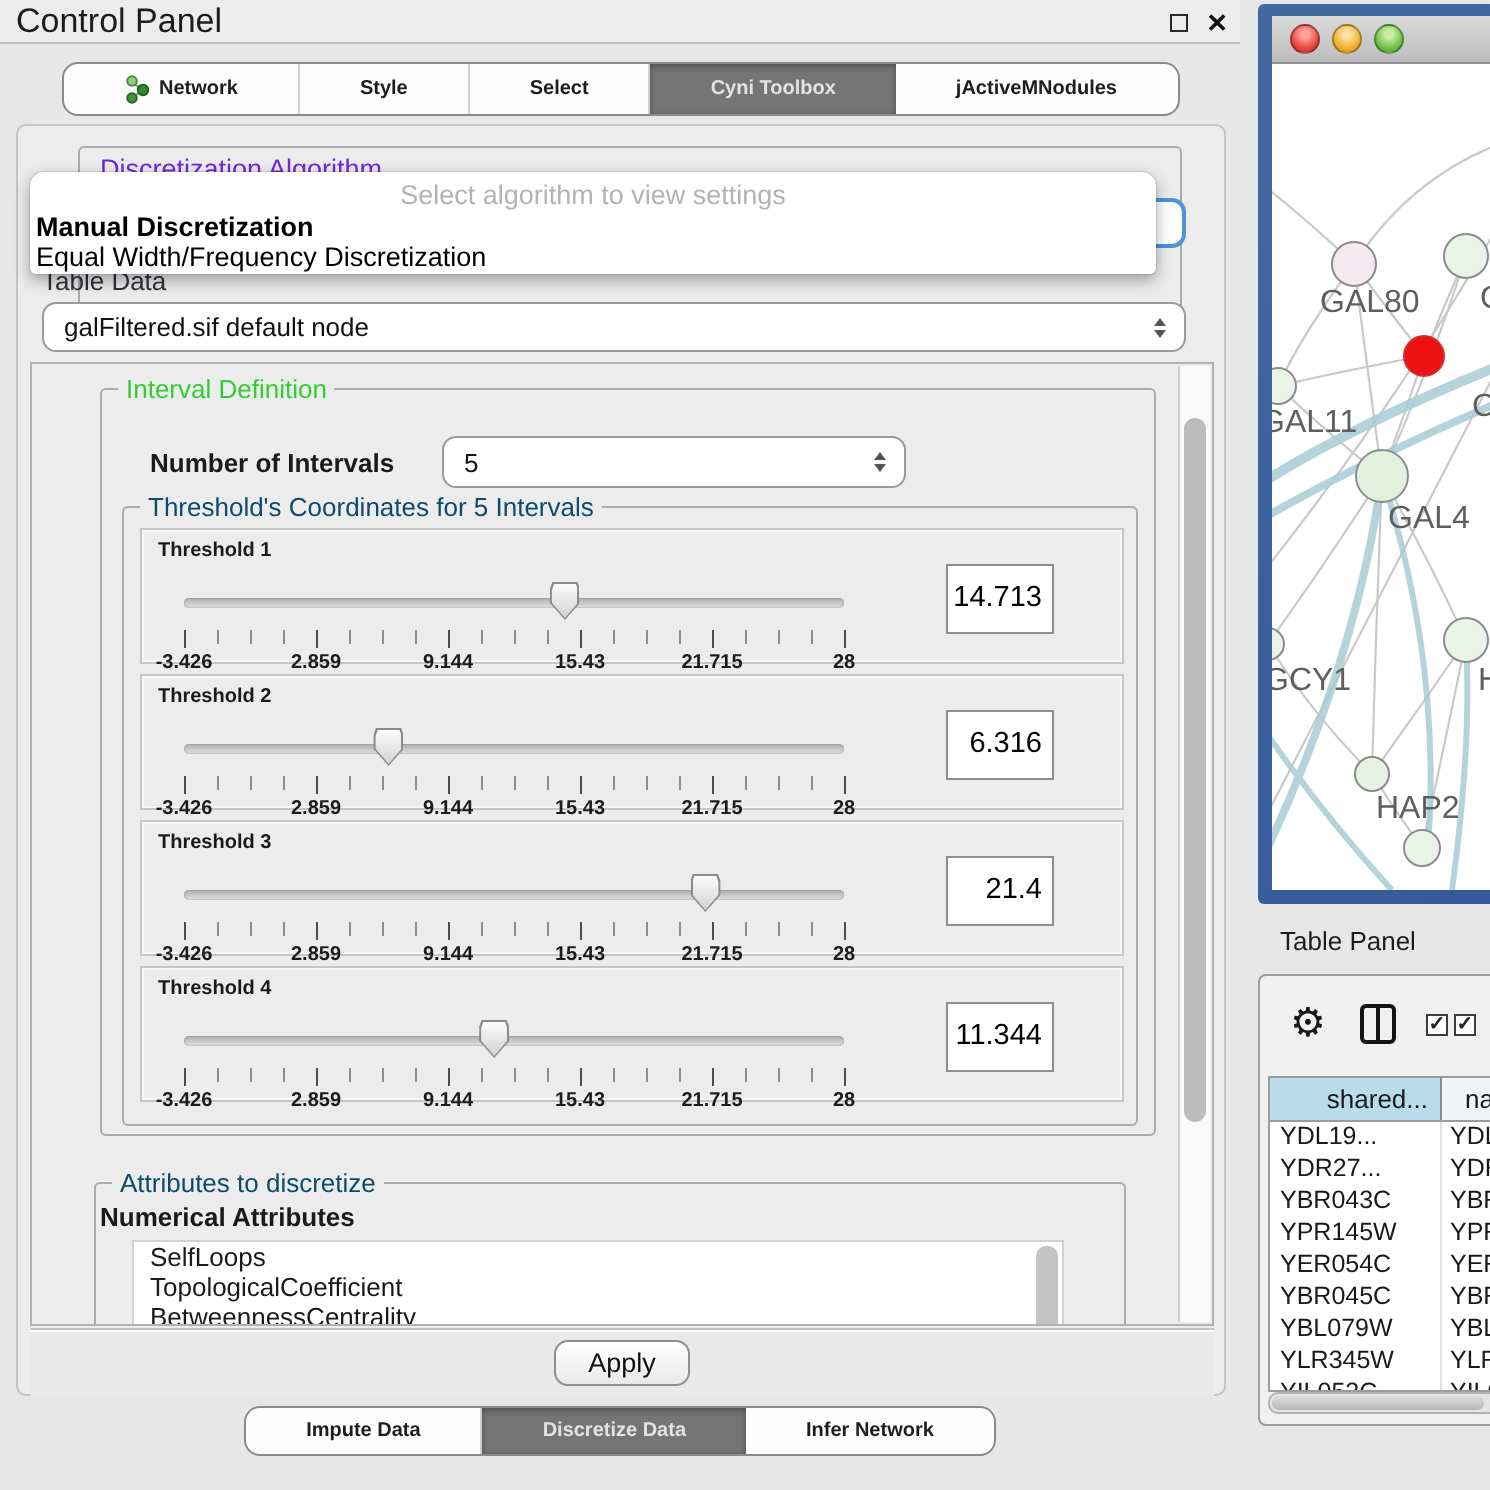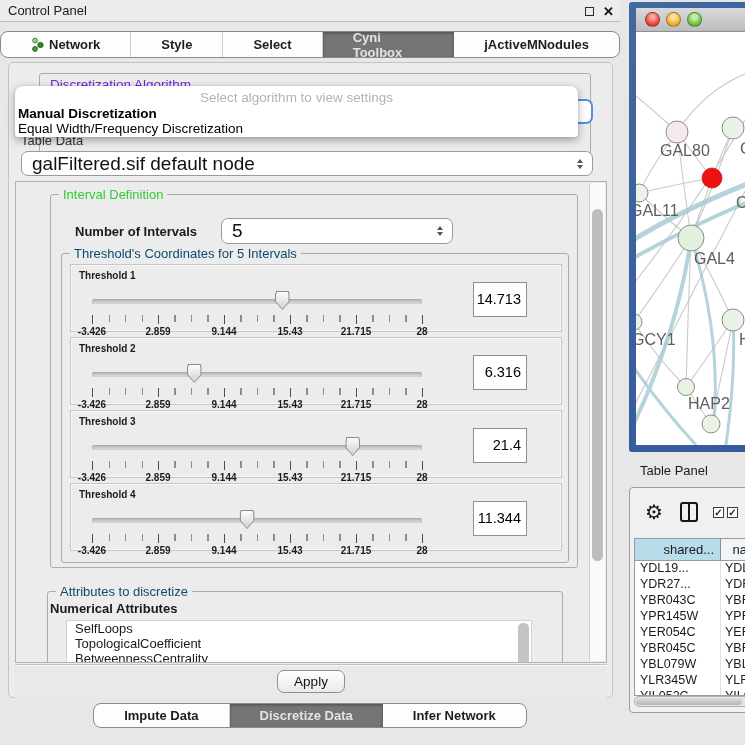--- a/index.html
+++ b/index.html
@@ -4,29 +4,29 @@
 <style>
   * { margin:0; padding:0; box-sizing:border-box; }
   html,body { width:745px; height:745px; overflow:hidden; }
   body { font-family:"Liberation Sans", sans-serif; font-size:13px; color:#1a1a1a;
          background:#e7e7e7; position:relative; }
 
   
   .control-panel { position:absolute; left:0; top:0; width:620px; height:745px; background:#e7e7e7; }
   .cp-titlebar { position:absolute; left:0; top:0; width:620px; height:22px; background:#ececec;
                  border-bottom:1px solid #bdbdbd; display:flex; align-items:center; padding:0 8px; }
-  .cp-title { font-size:13px; color:#1c1c1c; }
+  .cp-title { font-size:17px; color:#1c1c1c; }
   .cp-winbtns { position:absolute; right:6px; top:0; height:22px; display:flex; align-items:center; gap:9px; }
   .float-glyph { width:9px; height:9px; border:1.6px solid #2a2a2a; display:inline-block; }
   .close-glyph { font-weight:900; font-size:13px; color:#111; line-height:1; }
 
   .cp-tabbar { position:absolute; left:0; top:31px; width:620px; display:flex; justify-content:center; }
   .pill { display:inline-flex; background:#fdfdfd; border:1.5px solid #8a8a8a; border-radius:8px;
           overflow:hidden; height:27px; align-items:stretch; }
-  .pill-tab { display:flex; align-items:center; gap:5px; padding:0 30px; font-size:13px; font-weight:700;
+  .pill-tab { display:flex; align-items:center; gap:5px; padding:0 30px; font-size:10px; font-weight:700;
               color:#1d1d1d; border-right:1px solid #cfcfcf; cursor:default; }
   .pill-tab:last-child { border-right:none; }
   .pill-tab.sel { background:#757575; color:#e3e3e3; border-right:none; box-shadow:inset 0 1px 3px rgba(0,0,0,.35); }
 
   .cp-outer { position:absolute; left:8px; top:62px; width:605px; height:636px; background:#ececec;
               border:1px solid #c3c3c3; border-radius:5px; }
   .group { position:absolute; border:1px solid #ababab; border-radius:3px; }
   .group-legend { position:absolute; top:-8px; left:8px; background:#ececec; padding:0 4px;
                   font-size:13px; white-space:nowrap; }
   .legend-green { color:#33cc33; }
@@ -40,21 +40,21 @@
 
   
   .popup { position:absolute; left:15px; top:86px; width:563px; height:51px; background:#fff; z-index:40;
            border-radius:7px 7px 3px 3px; box-shadow:0 3px 8px rgba(0,0,0,.35), 0 0 1px rgba(0,0,0,.3); }
   .popup-placeholder { position:absolute; left:0; right:0; top:4px; text-align:center; color:#b3b3b3; font-size:13.5px; }
   .popup-opt { position:absolute; left:3px; white-space:nowrap; font-size:13.5px; color:#000; }
   .popup-opt.b { font-weight:700; }
 
   .td-label { position:absolute; left:12px; top:70px; font-size:13px; color:#30303a; }
   .combo { background:#fff; border:1px solid #9a9a9a; border-radius:7px; display:flex; align-items:center;
-           padding-left:10px; font-size:19px; color:#111; position:absolute; }
+           padding-left:10px; font-size:13px; color:#111; position:absolute; }
   .td-combo { left:12px; top:88px; width:572px; height:25px; }
   .stepper { position:absolute; right:9px; top:50%; transform:translateY(-50%); display:flex;
              flex-direction:column; gap:2px; align-items:center; }
   .tri-up   { width:0; height:0; border-left:3.5px solid transparent; border-right:3.5px solid transparent;
               border-bottom:4.5px solid #555; }
   .tri-down { width:0; height:0; border-left:3.5px solid transparent; border-right:3.5px solid transparent;
               border-top:4.5px solid #555; }
 
   .scrollpanel { position:absolute; left:6px; top:118px; width:592px; height:482px; background:#ececec;
                  border:1px solid #b2b2b2; overflow:hidden; }

